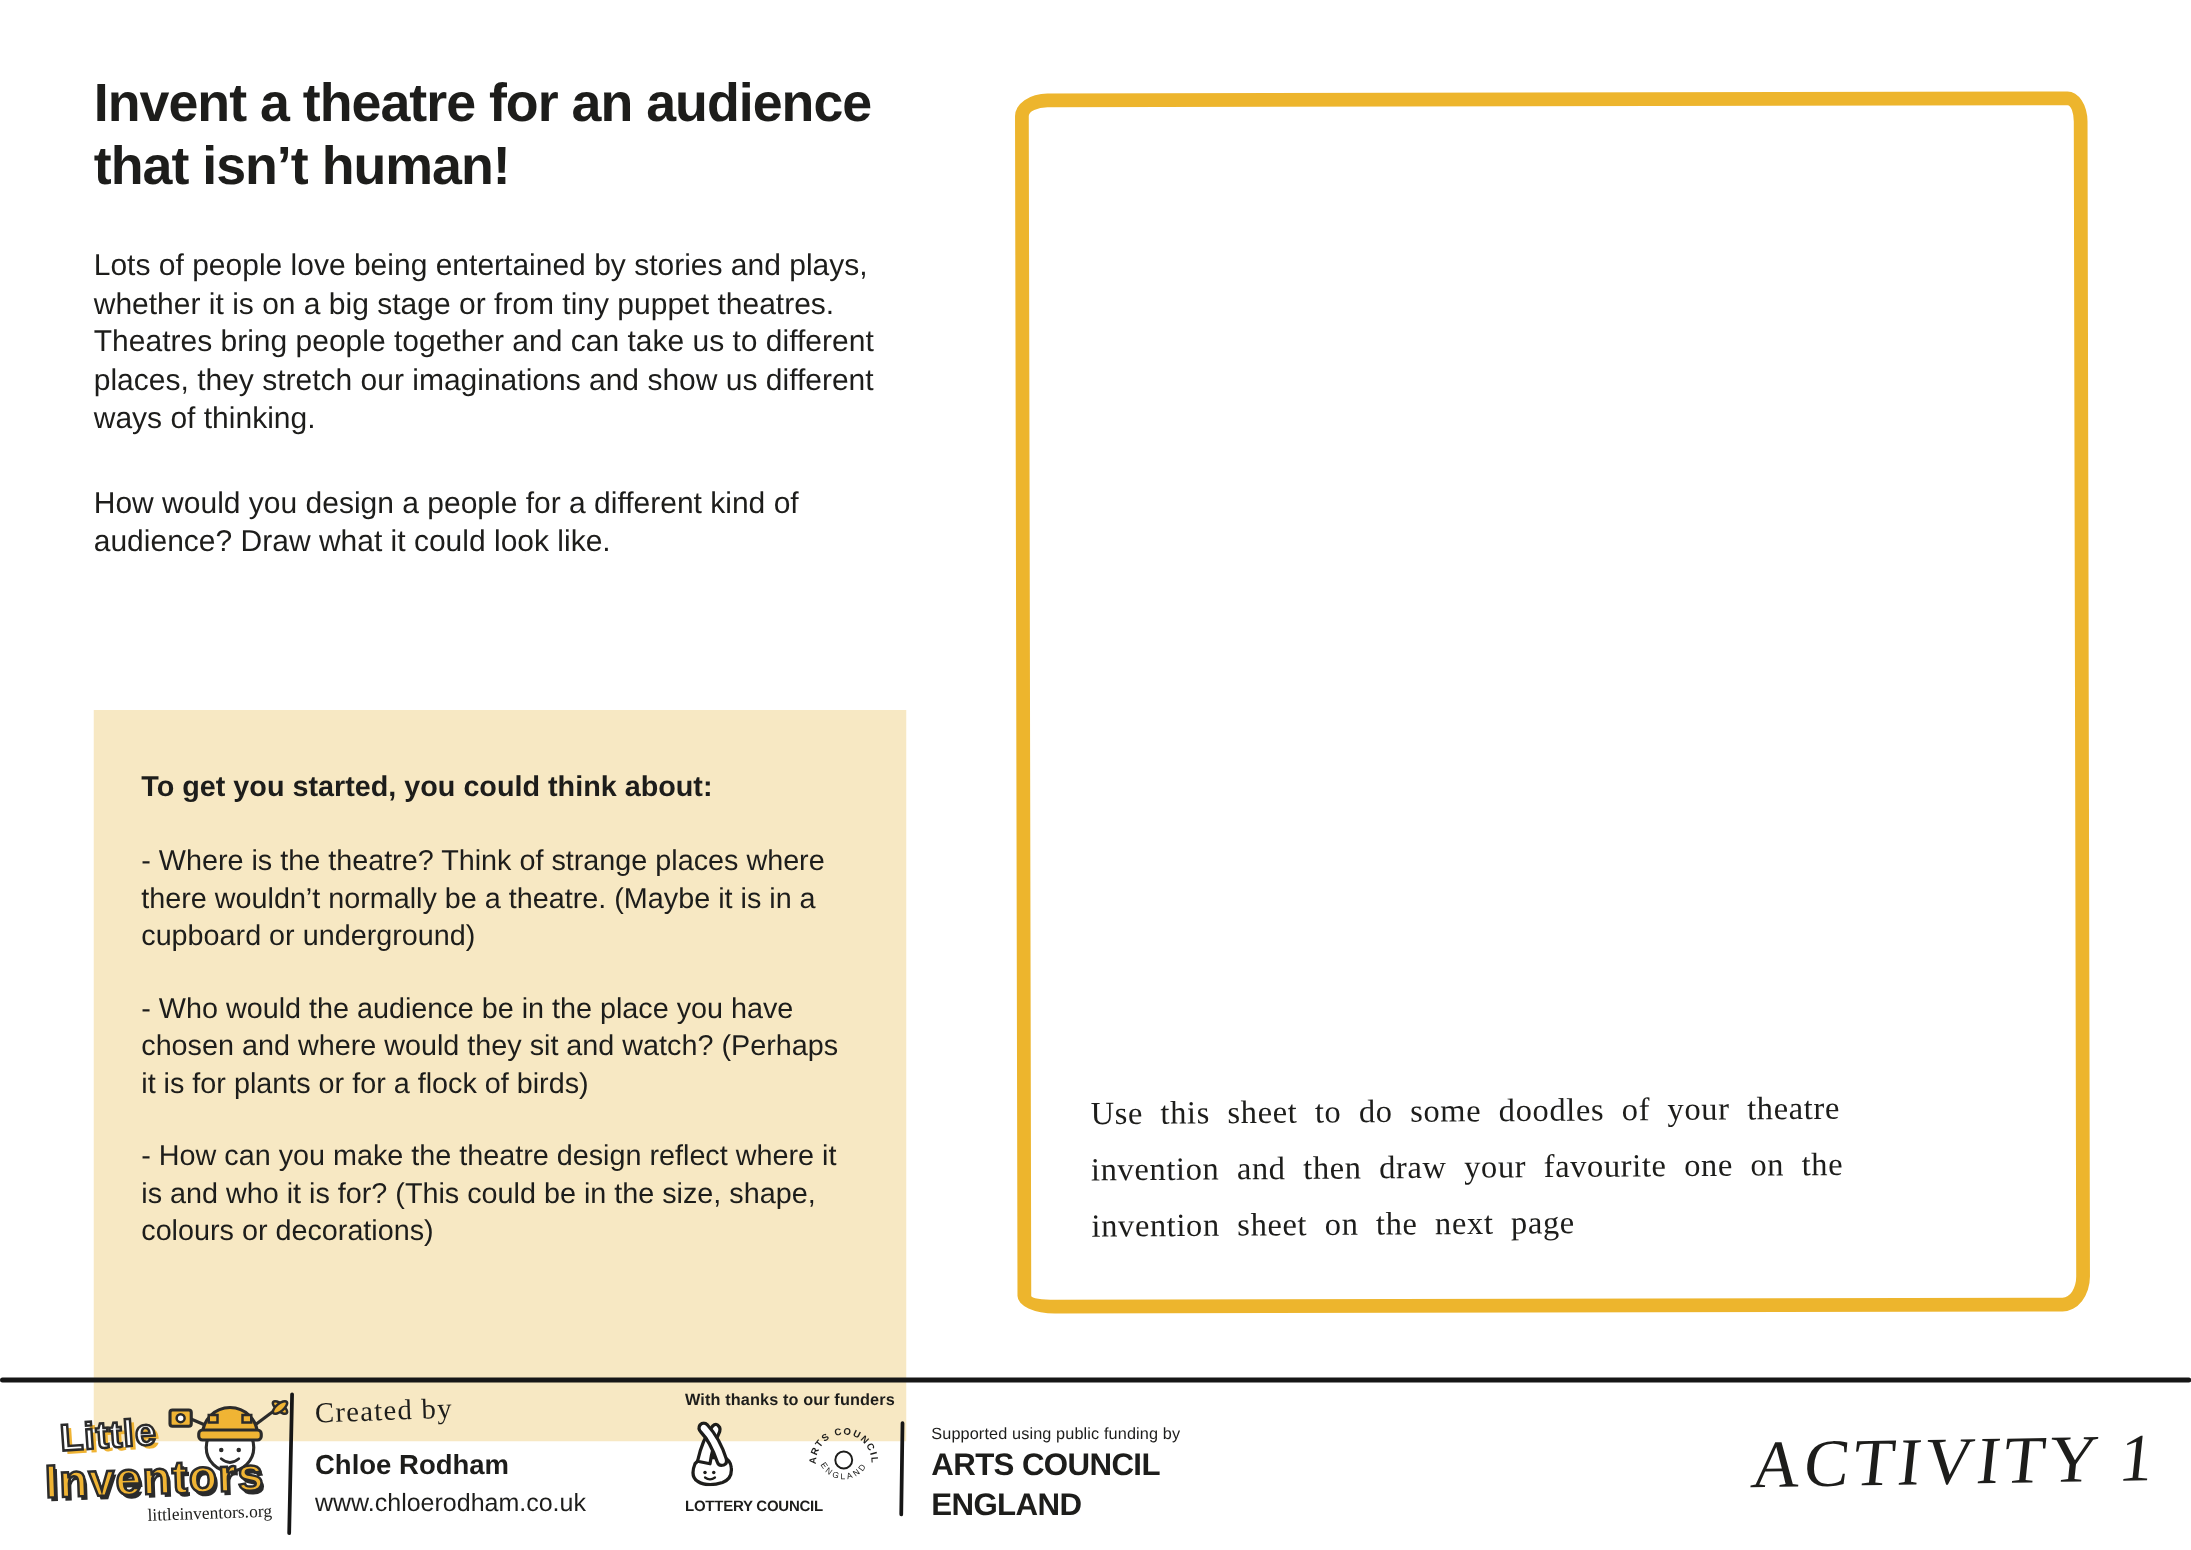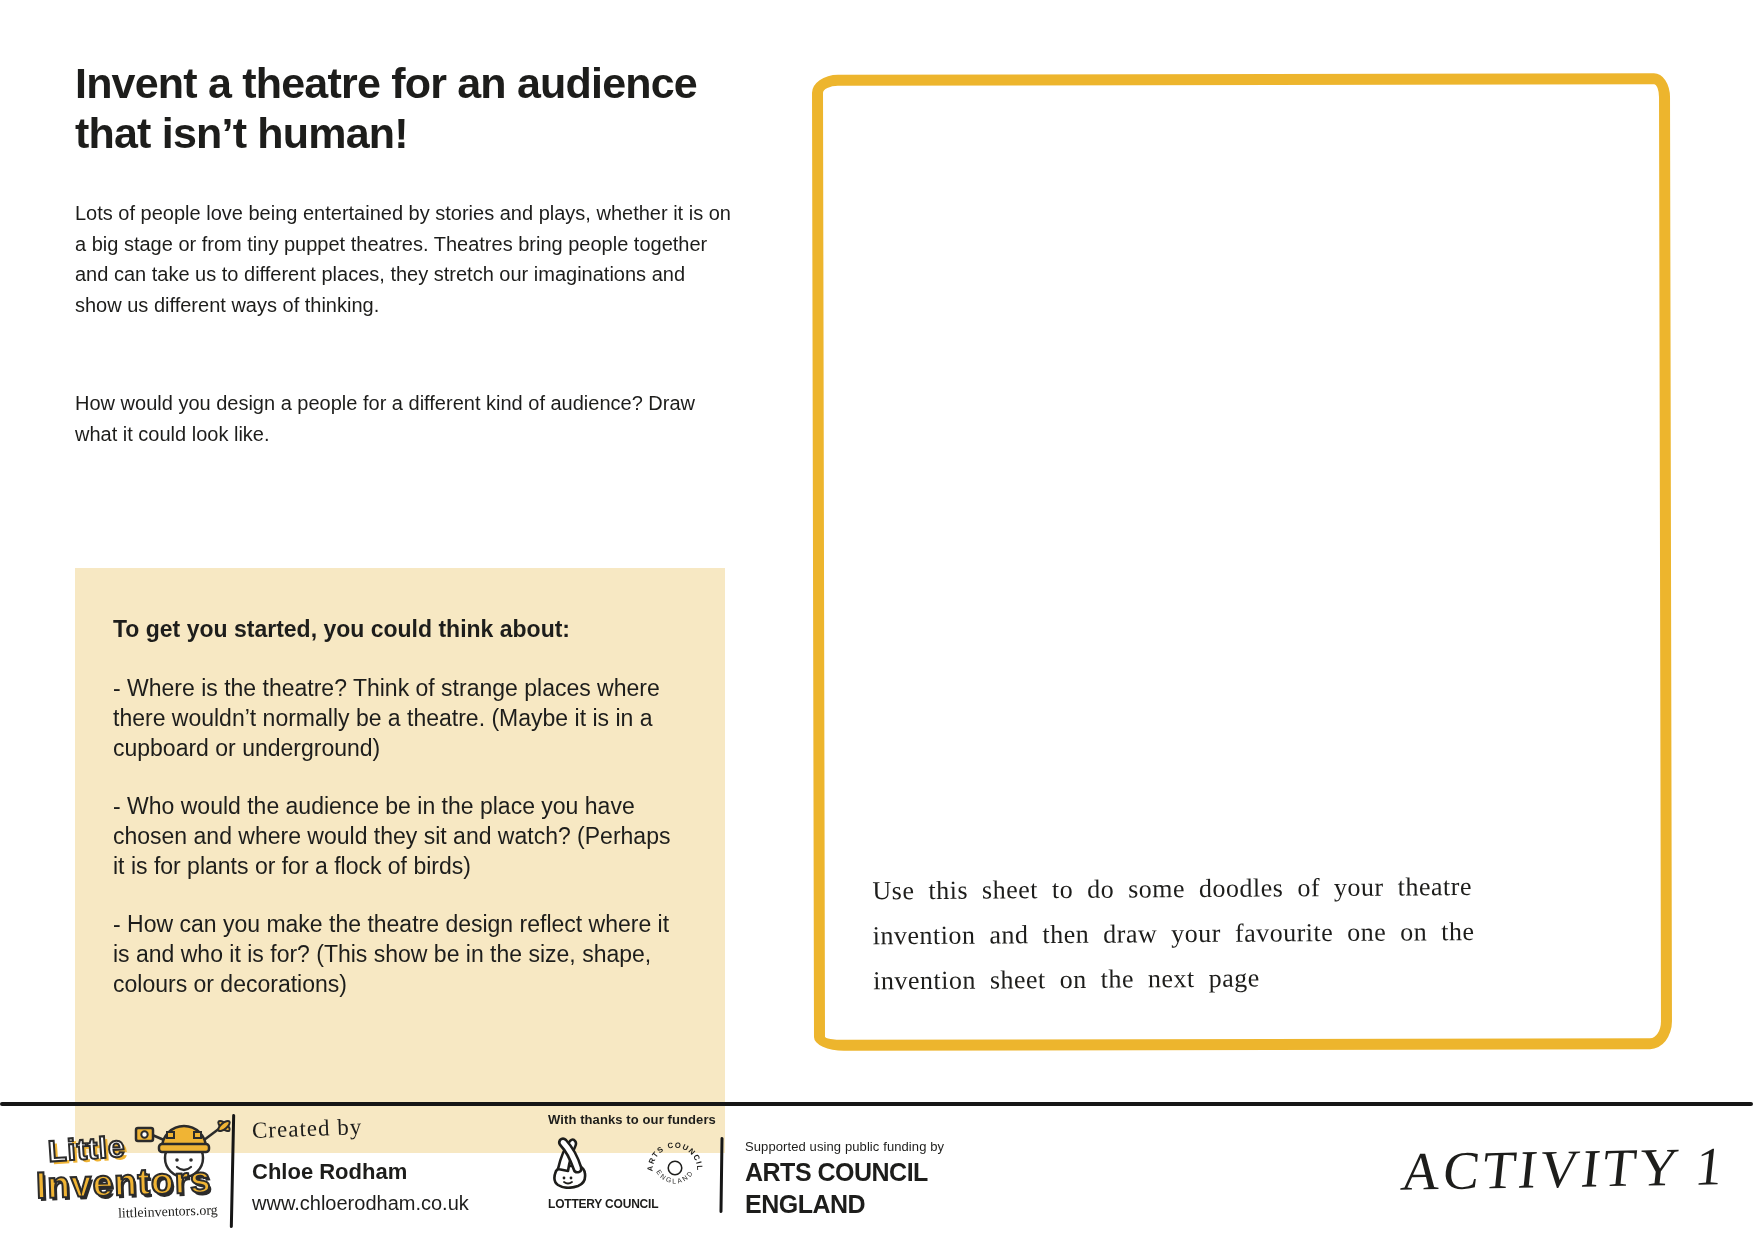--- a/index.html
+++ b/index.html
@@ -6,21 +6,21 @@
   html,body { background:#e8e8e8; }
   .page {
     position:relative; width:1753px; height:1240px; background:#ffffff;
     font-family:"Liberation Sans", sans-serif; color:var(--ink, #1d1d1b);
     overflow:hidden; margin:0 auto;
   }
   .page-title {
     position:absolute; left:75px; top:58px;
     font-size:43px; line-height:50px; font-weight:700; letter-spacing:-0.8px;
   }
-  .intro { position:absolute; left:75px; font-size:20px; line-height:30.5px; }
+  .intro { position:absolute; left:75px; font-size:24px; line-height:30.5px; }
   .intro-1 { top:198px; width:662px; }
   .intro-2 { top:388px; width:625px; }
 
   .hints-box {
     position:absolute; left:75px; top:568px; width:650px; height:585px;
     background:var(--hints-bg, #f7e8c3); padding:48px 38px;
   }
   .hints-heading { font-size:23px; font-weight:700; margin-bottom:30px; }
   .hint-bullet { font-size:23px; line-height:30px; margin-bottom:28px; }
 
@@ -95,21 +95,21 @@
     <div>that isn’t human!</div>
   </h1>
 
   <p class="intro intro-1">Lots of people love being entertained by stories and plays, whether it is on a big stage or from tiny puppet theatres. Theatres bring people together and can take us to different places, they stretch our imaginations and show us different ways of thinking.</p>
   <p class="intro intro-2">How would you design a people for a different kind of audience? Draw what it could look like.</p>
 
   <div class="hints-box">
     <p class="hints-heading">To get you started, you could think about:</p>
     <p class="hint-bullet">- Where is the theatre? Think of strange places where there wouldn’t normally be a theatre. (Maybe it is in a cupboard or underground)</p>
     <p class="hint-bullet">- Who would the audience be in the place you have chosen and where would they sit and watch? (Perhaps it is for plants or for a flock of birds)</p>
-    <p class="hint-bullet">- How can you make the theatre design reflect where it is and who it is for? (This show be in the size, shape, colours or decorations)</p>
+    <p class="hint-bullet">- How can you make the theatre design reflect where it is and who it is for? (This could be in the size, shape, colours or decorations)</p>
   </div>
 
   <div class="drawing-frame">
     <div class="doodle-note hand">
       <div>Use this sheet to do some doodles of your theatre</div>
       <div>invention and then draw your favourite one on the</div>
       <div>invention sheet on the next page</div>
     </div>
   </div>
 

